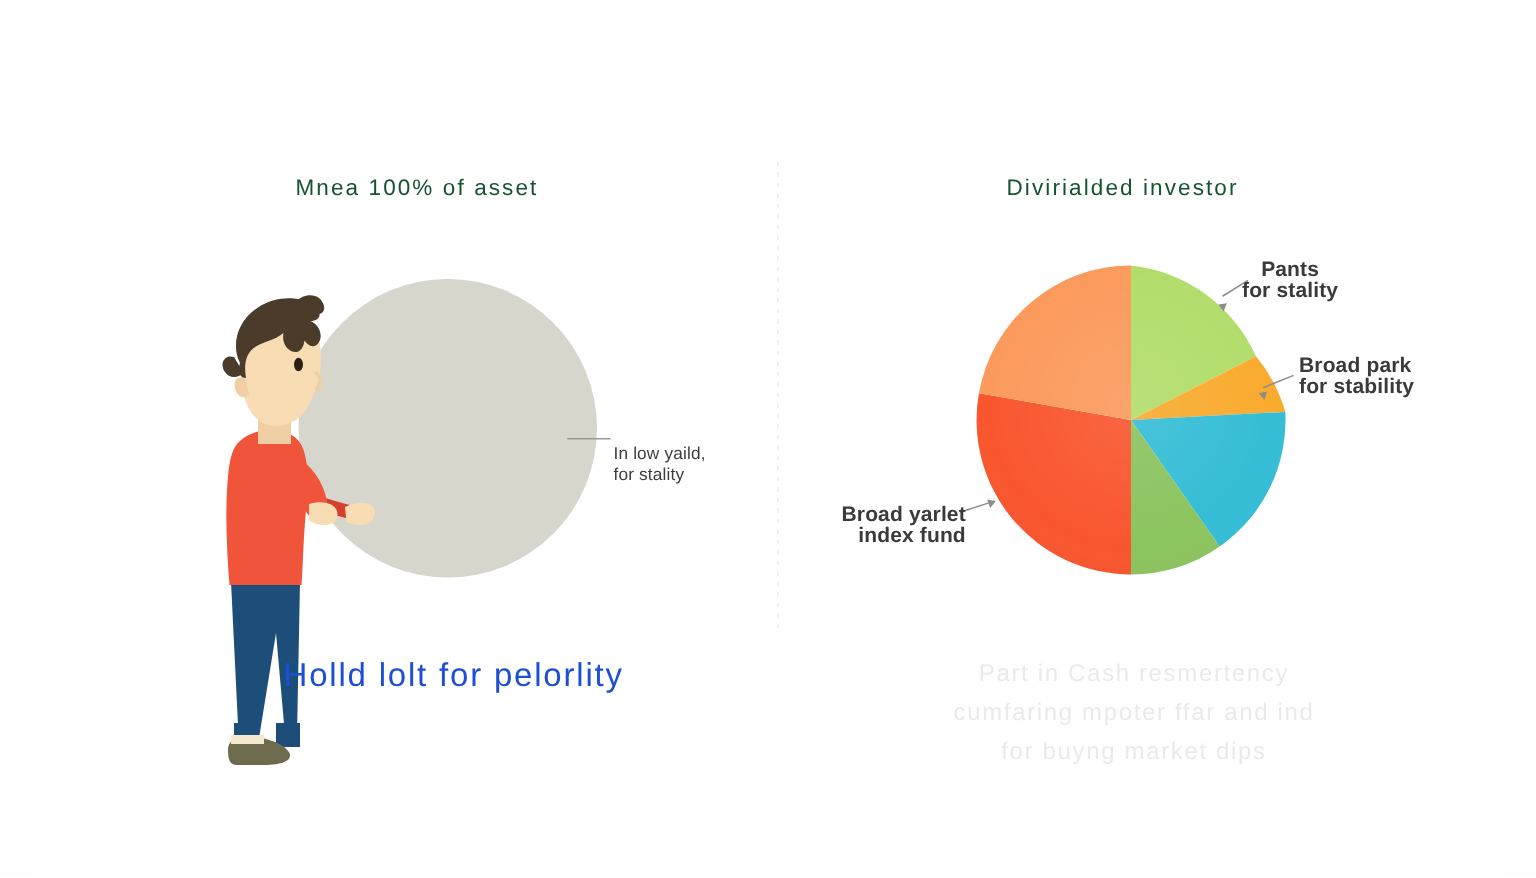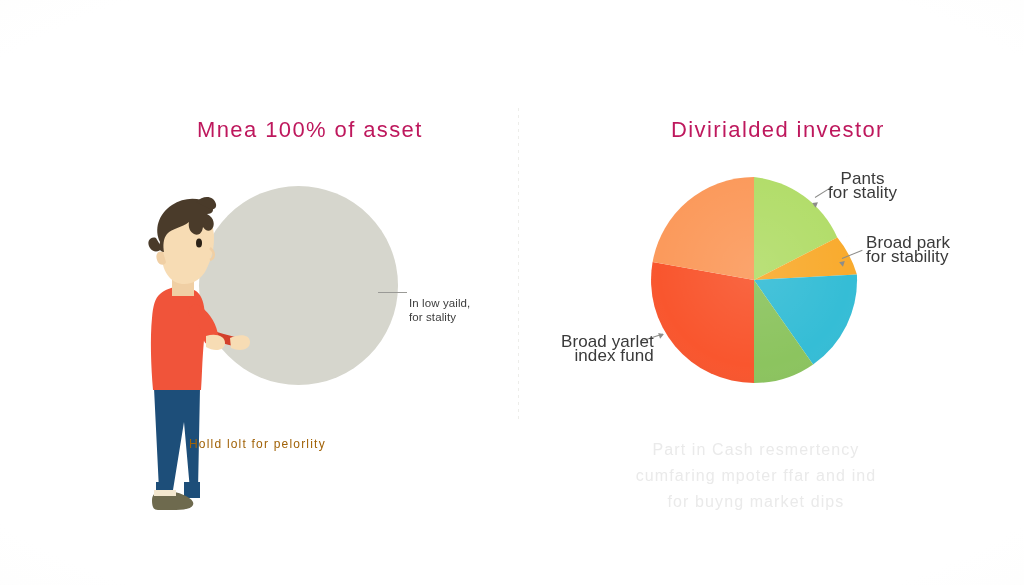--- a/index.html
+++ b/index.html
@@ -36,31 +36,31 @@
     background: repeating-linear-gradient(
       to bottom,
       #ededea 0px, #ededea 3px,
       rgba(255,255,255,0) 3px, rgba(255,255,255,0) 7px
     );
   }
 
   
   .heading {
     position: absolute;
+    font-size: 15px;
+    letter-spacing: 1.4px;
+    color: #14532d;
+    white-space: nowrap;
+    font-weight: 400;
+  }
+  .caption {
+    position: absolute;
     font-size: 22px;
-    letter-spacing: 1.4px;
-    color: #be185d;
-    white-space: nowrap;
-    font-weight: 400;
-  }
-  .caption {
-    position: absolute;
-    font-size: 12px;
     letter-spacing: 1.2px;
-    color: #a16207;
+    color: #1d4ed8;
     white-space: nowrap;
     font-weight: 400;
   }
   .para {
     position: absolute;
     font-size: 16px;
     letter-spacing: 1.1px;
     line-height: 26px;
     color: #eaeaea;
     text-align: center;
@@ -112,25 +112,26 @@
     position: absolute;
     left: 649px;
     top: 175px;
     width: 210px;
     height: 210px;
   }
   .pie-wrap svg { display: block; }
 
   .pie-label {
     position: absolute;
-    font-size: 17px;
+    font-size: 14px;
     line-height: 14px;
     color: #3a3a3a;
     white-space: nowrap;
     letter-spacing: .1px;
+    font-weight: bold;
   }
   .lbl-pants   { left: 828px; top: 172px; text-align: left; }
   .lbl-broadpark { left: 866px; top: 236px; text-align: left; }
   .lbl-index   { left: 561px; top: 335px; text-align: right; }
 
   .leader {
     position: absolute;
     height: 1px;
     background: #8d8d8a;
     transform-origin: left center;

